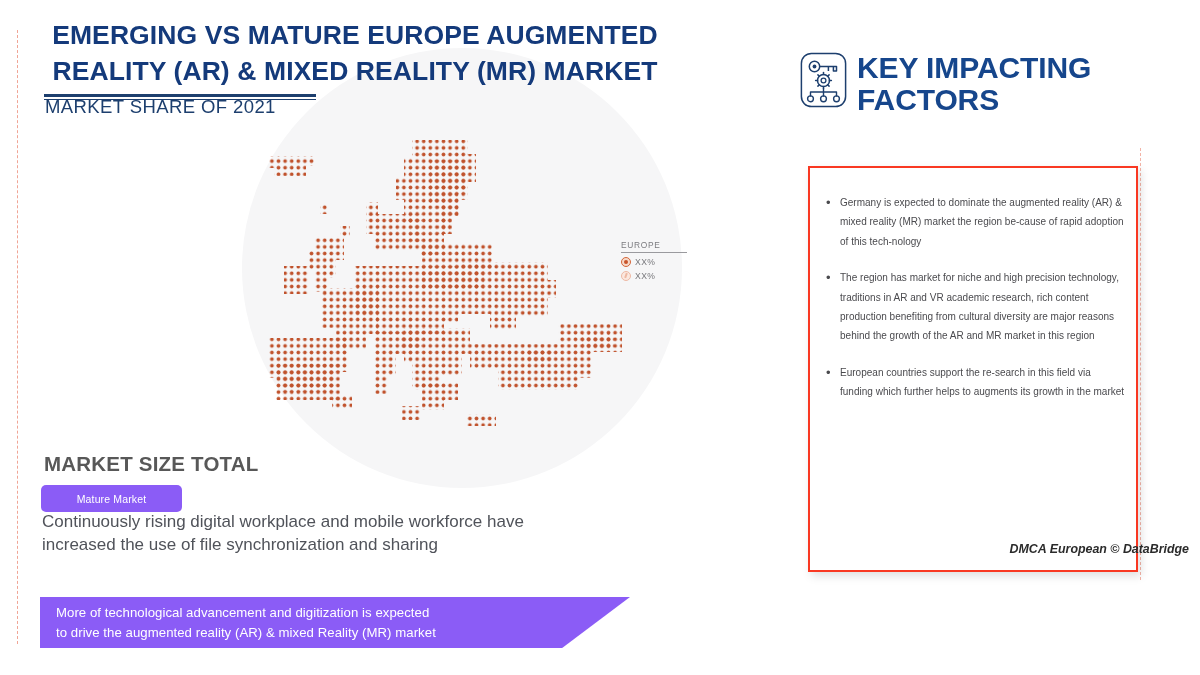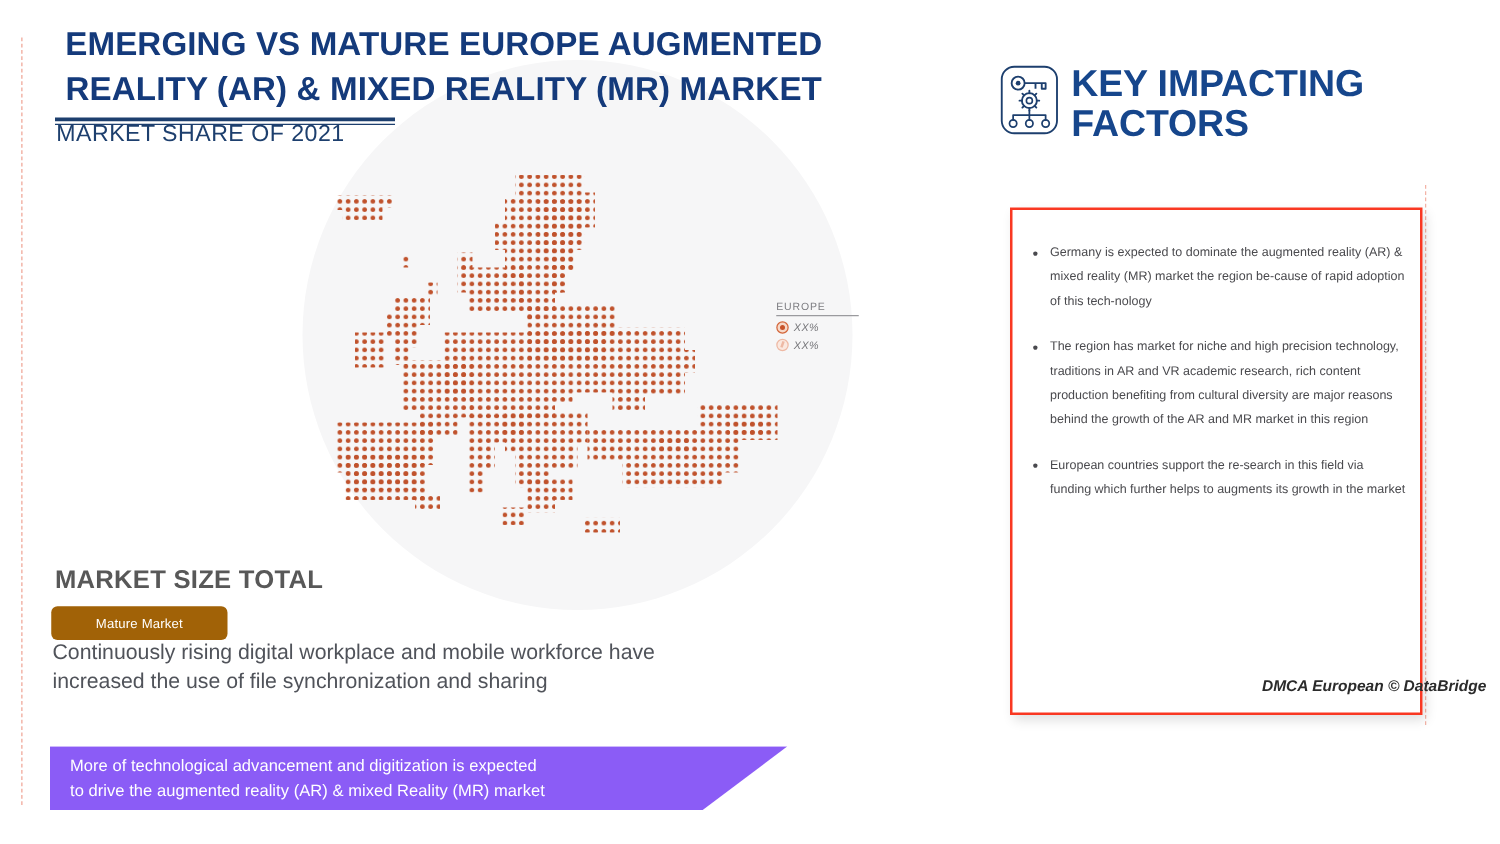--- a/index.html
+++ b/index.html
@@ -79,21 +79,20 @@
   .legend-title {
     font-size: 8.4px;
     color: #7c7c80;
     letter-spacing: 0.7px;
     padding-bottom: 2px;
   }
   .legend-rule { height: 1px; background: #9a9a9e; width: 66px; margin-bottom: 4px;}
   .legend-row {
     display: flex; align-items: center; gap: 4px;
     margin-top: 3.5px;
-    font-style: italic;
   }
   .legend-dot {
     width: 10px; height: 10px; border-radius: 50%;
     flex: 0 0 auto;
     position: relative;
   }
   .legend-dot.d1 { background: #f6d9c9; border: 1px solid #d4663a; }
   .legend-dot.d1::after {
     content: ""; position: absolute; left: 2px; top: 2px;
     width: 4px; height: 4px; border-radius: 50%; background: #c8542b;
@@ -115,21 +114,21 @@
   }
   .chip {
     position: absolute; top: 485px;
     height: 27px;
     border-radius: 5px;
     display: flex; align-items: center; justify-content: center;
     color: #ffffff;
     font-size: 10.5px;
     letter-spacing: 0.15px;
   }
-  .chip-mature   { left: 41px;  width: 141px; background: #a16207; }
+  .chip-mature   { left: 41px;  width: 141px; background: #8b5cf6; }
   .chip-emerging { left: 188px; width: 141px; background: #16468c; }
 
   
   .body-para {
     position: absolute; left: 42px; top: 510px; width: 545px;
     font-size: 17px; color: #50535a; line-height: 1.38;
     font-weight: 400;
   }
 
   

